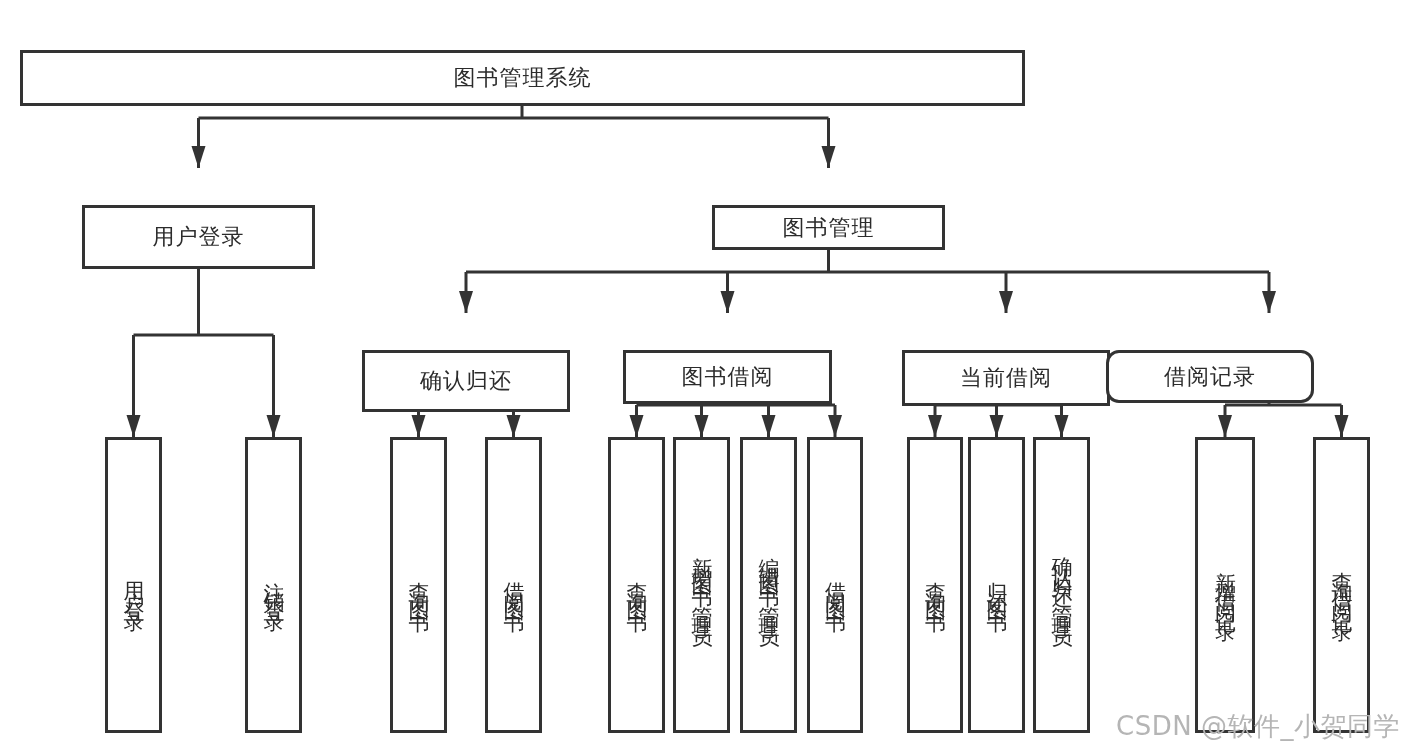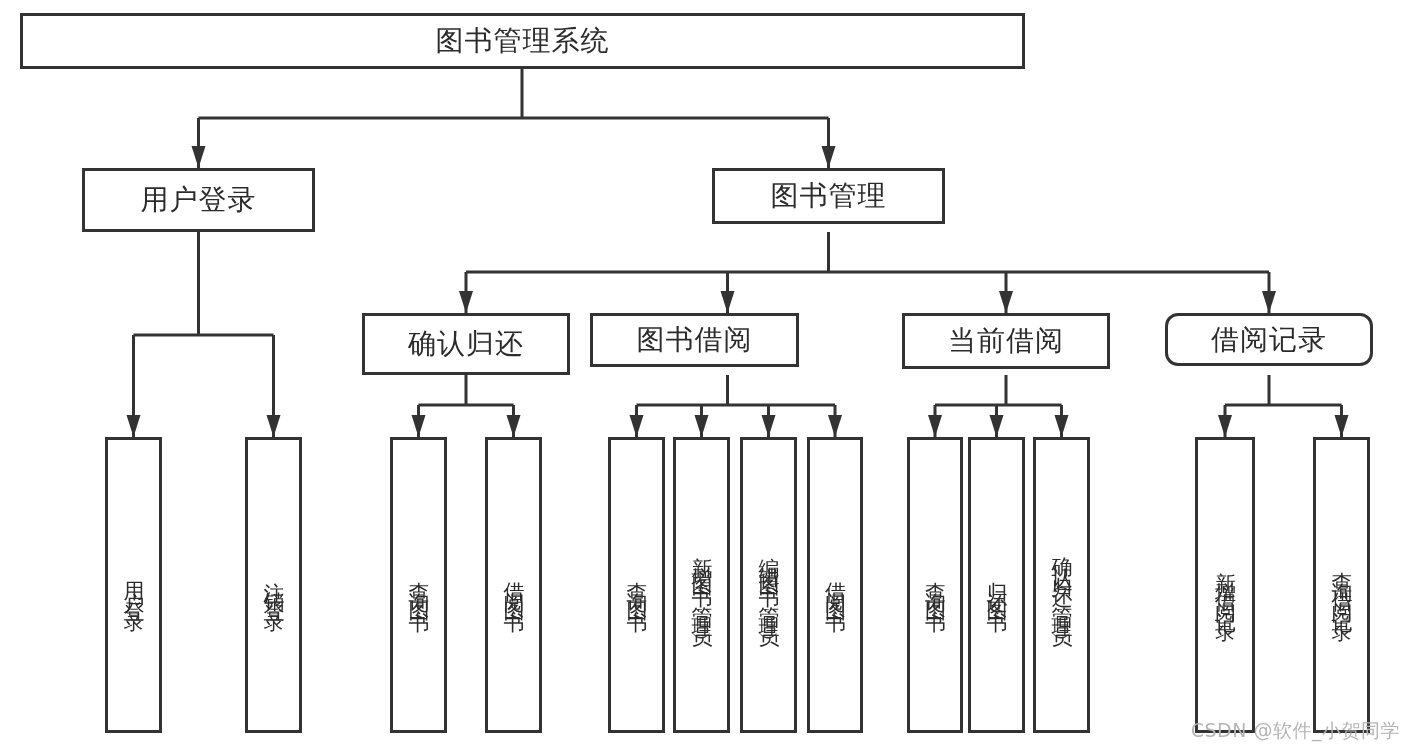--- a/index.html
+++ b/index.html
@@ -21,44 +21,44 @@
     position: absolute;
     box-sizing: border-box;
     border: 3px solid #333333;
     background: #ffffff;
     color: #2b2b2b;
     display: flex;
     align-items: center;
     justify-content: center;
     text-align: center;
   }
-  .h-box { font-size: 28px; letter-spacing: 1px; }
+  .h-box { font-size: 22px; letter-spacing: 1px; margin-top: 37px; }
   .v-box span {
     writing-mode: vertical-rl;
     font-size: 21px;
     line-height: 1;
     letter-spacing: 10px;
     white-space: nowrap;
   }
   .watermark {
     position: absolute;
     right: 5px;
     bottom: 3px;
-    font-size: 19px;
+    font-size: 26px;
     color: #b5b5b5;
     letter-spacing: 0.5px;
   }
   
   .n-root  { left: 20px;   top: 13px;  width: 1005px; height: 56px; }
   .n-user  { left: 82px;   top: 168px; width: 233px;  height: 64px; }
-  .n-mgmt  { left: 712px;  top: 168px; width: 233px;  height: 56px; }
+  .n-mgmt  { left: 712px;  top: 168px; width: 233px;  height: 45px; }
   .n-g1    { left: 362px;  top: 313px; width: 208px;  height: 62px; }
-  .n-g2    { left: 590px;  top: 313px; width: 209px;  height: 54px; }
+  .n-g2    { left: 623px;  top: 313px; width: 209px;  height: 54px; }
   .n-g3    { left: 902px;  top: 313px; width: 208px;  height: 56px; }
-  .n-g4    { left: 1165px; top: 313px; width: 208px;  height: 53px; border-radius: 13px; }
+  .n-g4    { left: 1106px; top: 313px; width: 208px;  height: 53px; border-radius: 13px; }
   .n-v1    { left: 105px;  top: 437px; width: 57px;   height: 296px; }
   .n-v2    { left: 245px;  top: 437px; width: 57px;   height: 296px; }
   .n-v3    { left: 390px;  top: 437px; width: 57px;   height: 296px; }
   .n-v4    { left: 485px;  top: 437px; width: 57px;   height: 296px; }
   .n-v5    { left: 608px;  top: 437px; width: 57px;   height: 296px; }
   .n-v6    { left: 673px;  top: 437px; width: 57px;   height: 296px; }
   .n-v7    { left: 740px;  top: 437px; width: 57px;   height: 296px; }
   .n-v8    { left: 807px;  top: 437px; width: 56px;   height: 296px; }
   .n-v9    { left: 907px;  top: 437px; width: 56px;   height: 296px; }
   .n-v10   { left: 968px;  top: 437px; width: 57px;   height: 296px; }

